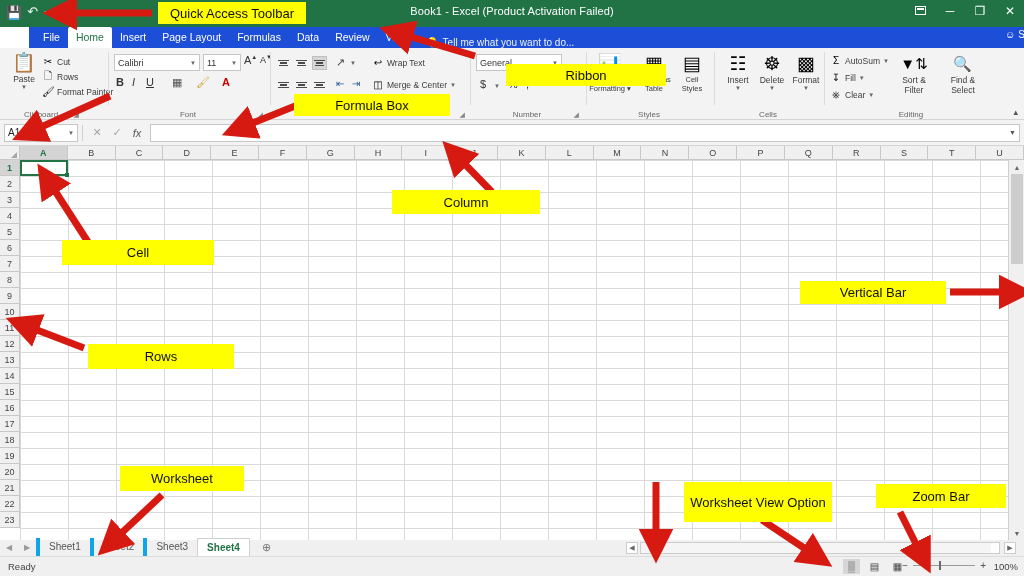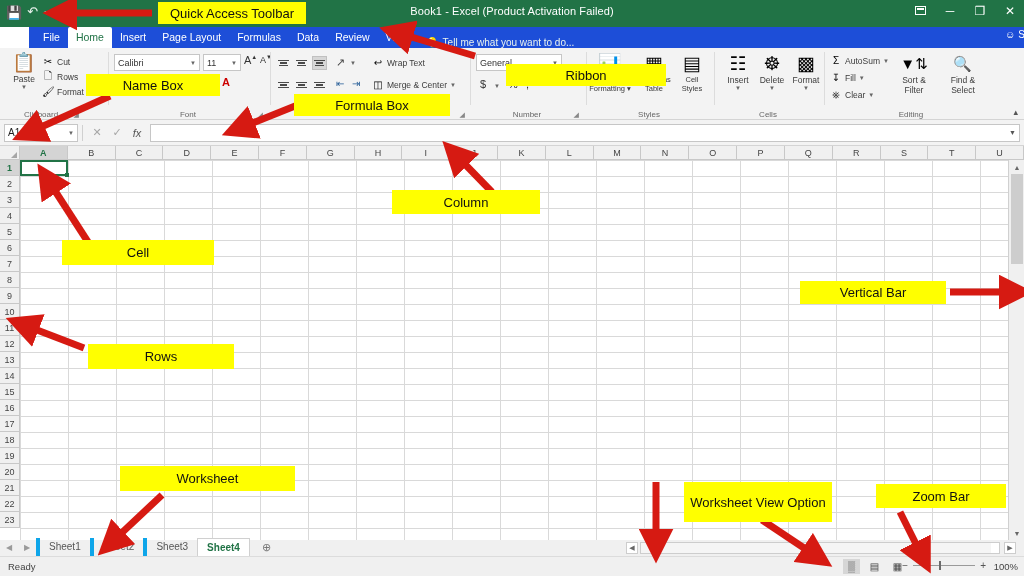--- a/index.html
+++ b/index.html
@@ -549,24 +549,23 @@
 
       <line x1="656" y1="482" x2="656" y2="544"></line>
 
       <line x1="762" y1="520" x2="816" y2="556"></line>
 
       <line x1="900" y1="512" x2="922" y2="556"></line>
     </g>
   </svg>
 
   <div class="anno" style="left:158px;top:2px;width:148px;height:22px;">Quick Access Toolbar</div>
-  <div class="anno" style="left:86px;top:74px;width:134px;height:22px;">Name Box</div>
   <div class="anno" style="left:294px;top:94px;width:156px;height:22px;">Formula Box</div>
   <div class="anno" style="left:506px;top:64px;width:160px;height:22px;">Ribbon</div>
   <div class="anno" style="left:392px;top:190px;width:148px;height:24px;">Column</div>
   <div class="anno" style="left:62px;top:240px;width:152px;height:25px;">Cell</div>
   <div class="anno" style="left:800px;top:281px;width:146px;height:23px;">Vertical Bar</div>
   <div class="anno" style="left:88px;top:344px;width:146px;height:25px;">Rows</div>
-  <div class="anno" style="left:120px;top:466px;width:175px;height:25px;">Worksheet</div>
+  <div class="anno" style="left:120px;top:466px;width:124px;height:25px;">Worksheet</div>
   <div class="anno" style="left:684px;top:482px;width:148px;height:40px;padding:0 6px;">Worksheet View Option</div>
   <div class="anno" style="left:876px;top:484px;width:130px;height:24px;">Zoom Bar</div>
 
 </div>
 
 </body></html>

